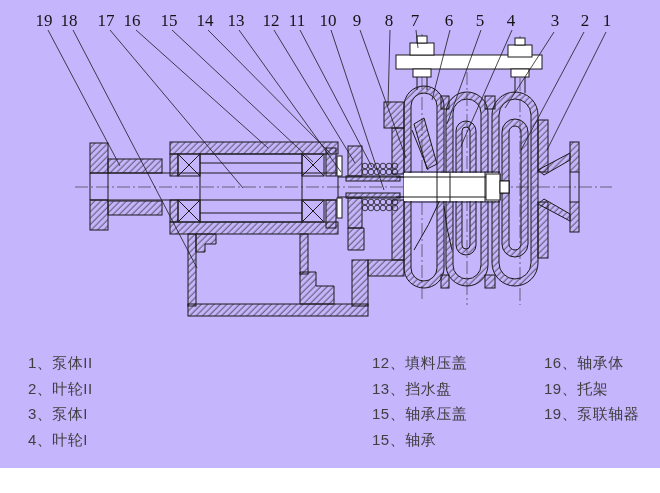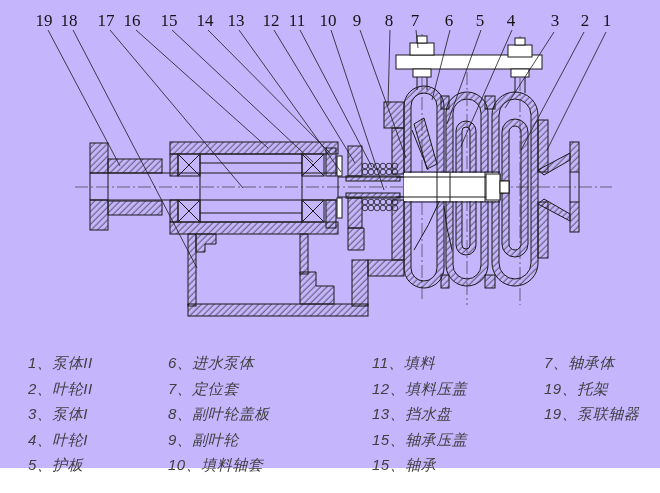--- a/index.html
+++ b/index.html
@@ -3,21 +3,21 @@
 <meta charset="utf-8">
 <style>
   html,body{margin:0;padding:0;background:#ffffff;}
   body{width:660px;height:493px;position:relative;overflow:hidden;
        font-family:"Liberation Sans",sans-serif;}
   .stage{position:absolute;left:0;top:0;width:660px;height:468px;background:#c4b5fd;}
   svg text{font-family:"Liberation Serif",serif;font-size:17px;fill:#141414;}
   .legend-col{position:absolute;top:350px;font-size:15px;line-height:25.6px;
               color:#3f3f3f;letter-spacing:0.5px;white-space:nowrap;}
   .lc1{left:28px;} .lc2{left:168px;} .lc3{left:372px;} .lc4{left:544px;}
-  .legend-item{display:block;font-style:italic;}
+  .legend-item{display:block;}
 </style>
 </head>
 <body>
 
 <div class="stage">
 
 <svg width="660" height="345" viewBox="0 0 660 345">
   <defs>
     <pattern id="h" width="4.5" height="4.5" patternUnits="userSpaceOnUse" patternTransform="rotate(45)">
       <line x1="2" y1="0" x2="2" y2="4.5" stroke="#2a2a2a" stroke-width="0.7"></line>
@@ -251,35 +251,26 @@
     <text x="607" y="26">1</text>
   </g>
 </svg>
 
 
 <div class="legend-col lc1">
   <span class="legend-item">1、泵体II</span>
   <span class="legend-item">2、叶轮II</span>
   <span class="legend-item">3、泵体I</span>
   <span class="legend-item">4、叶轮I</span>
-  <span class="legend-item">5、护板</span>
-</div>
-<div class="legend-col lc2">
-  <span class="legend-item">6、进水泵体</span>
-  <span class="legend-item">7、定位套</span>
-  <span class="legend-item">8、副叶轮盖板</span>
-  <span class="legend-item">9、副叶轮</span>
-  <span class="legend-item">10、填料轴套</span>
 </div>
 <div class="legend-col lc3">
-  <span class="legend-item">11、填料</span>
   <span class="legend-item">12、填料压盖</span>
   <span class="legend-item">13、挡水盘</span>
   <span class="legend-item">15、轴承压盖</span>
   <span class="legend-item">15、轴承</span>
 </div>
 <div class="legend-col lc4">
-  <span class="legend-item">7、轴承体</span>
+  <span class="legend-item">16、轴承体</span>
   <span class="legend-item">19、托架</span>
   <span class="legend-item">19、泵联轴器</span>
 </div>
 
 </div>
 
 </body></html>

